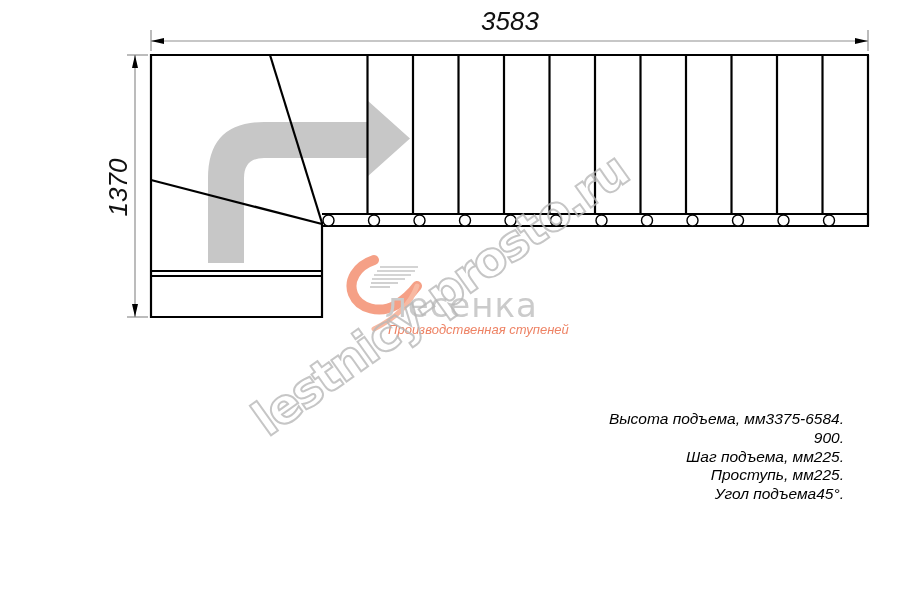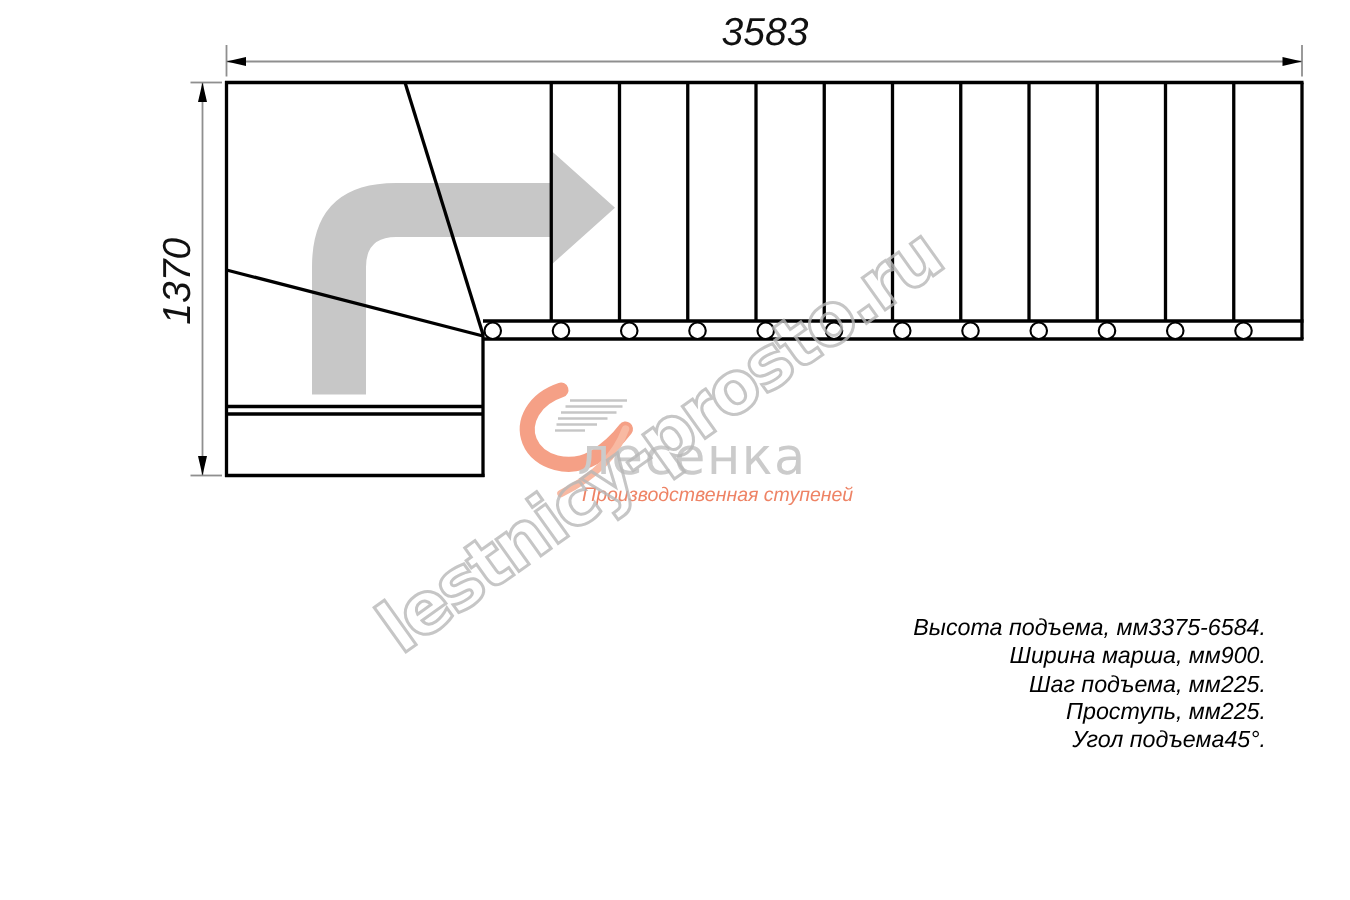--- a/index.html
+++ b/index.html
@@ -182,21 +182,20 @@
   </div>
 
   <div class="watermark">lestnicy-prosto.ru</div>
 
   <div class="specs">
     <div class="spec-row">
       <span class="lbl">Высота подъема, мм</span>
       <span class="val">3375-6584.</span>
     </div>
     <div class="spec-row">
-      <span class="lbl">Ширина марша, мм</span>
       <span class="val">900.</span>
     </div>
     <div class="spec-row">
       <span class="lbl">Шаг подъема, мм</span>
       <span class="val">225.</span>
     </div>
     <div class="spec-row">
       <span class="lbl">Проступь, мм</span>
       <span class="val">225.</span>
     </div>

